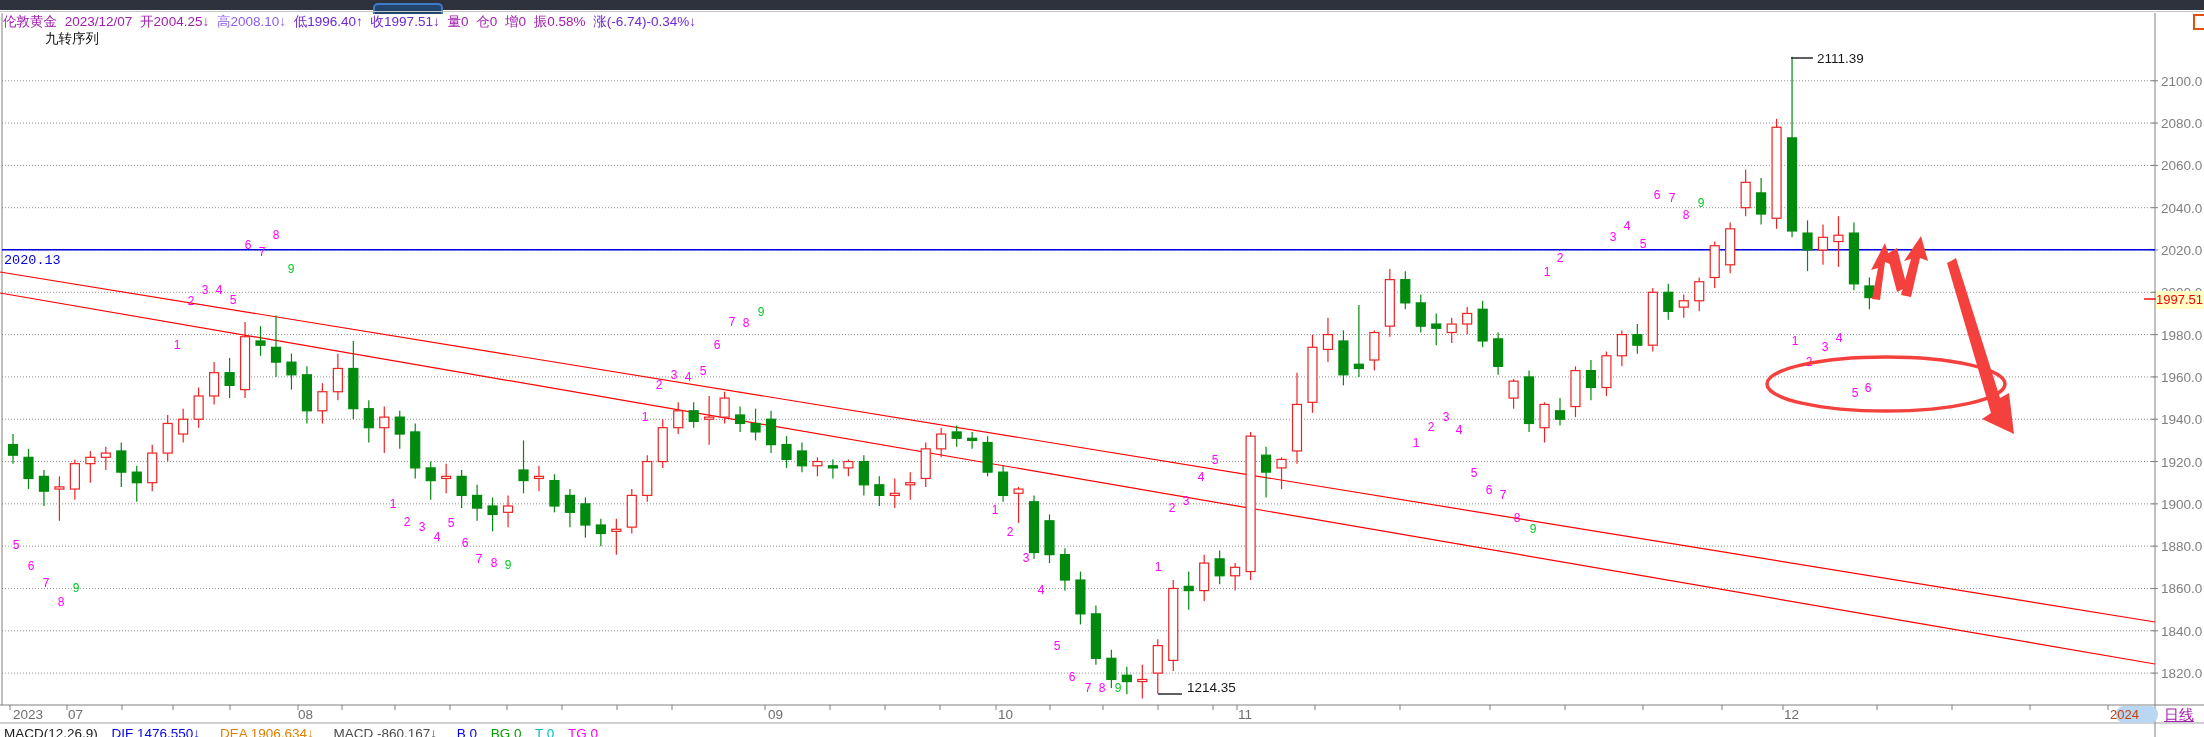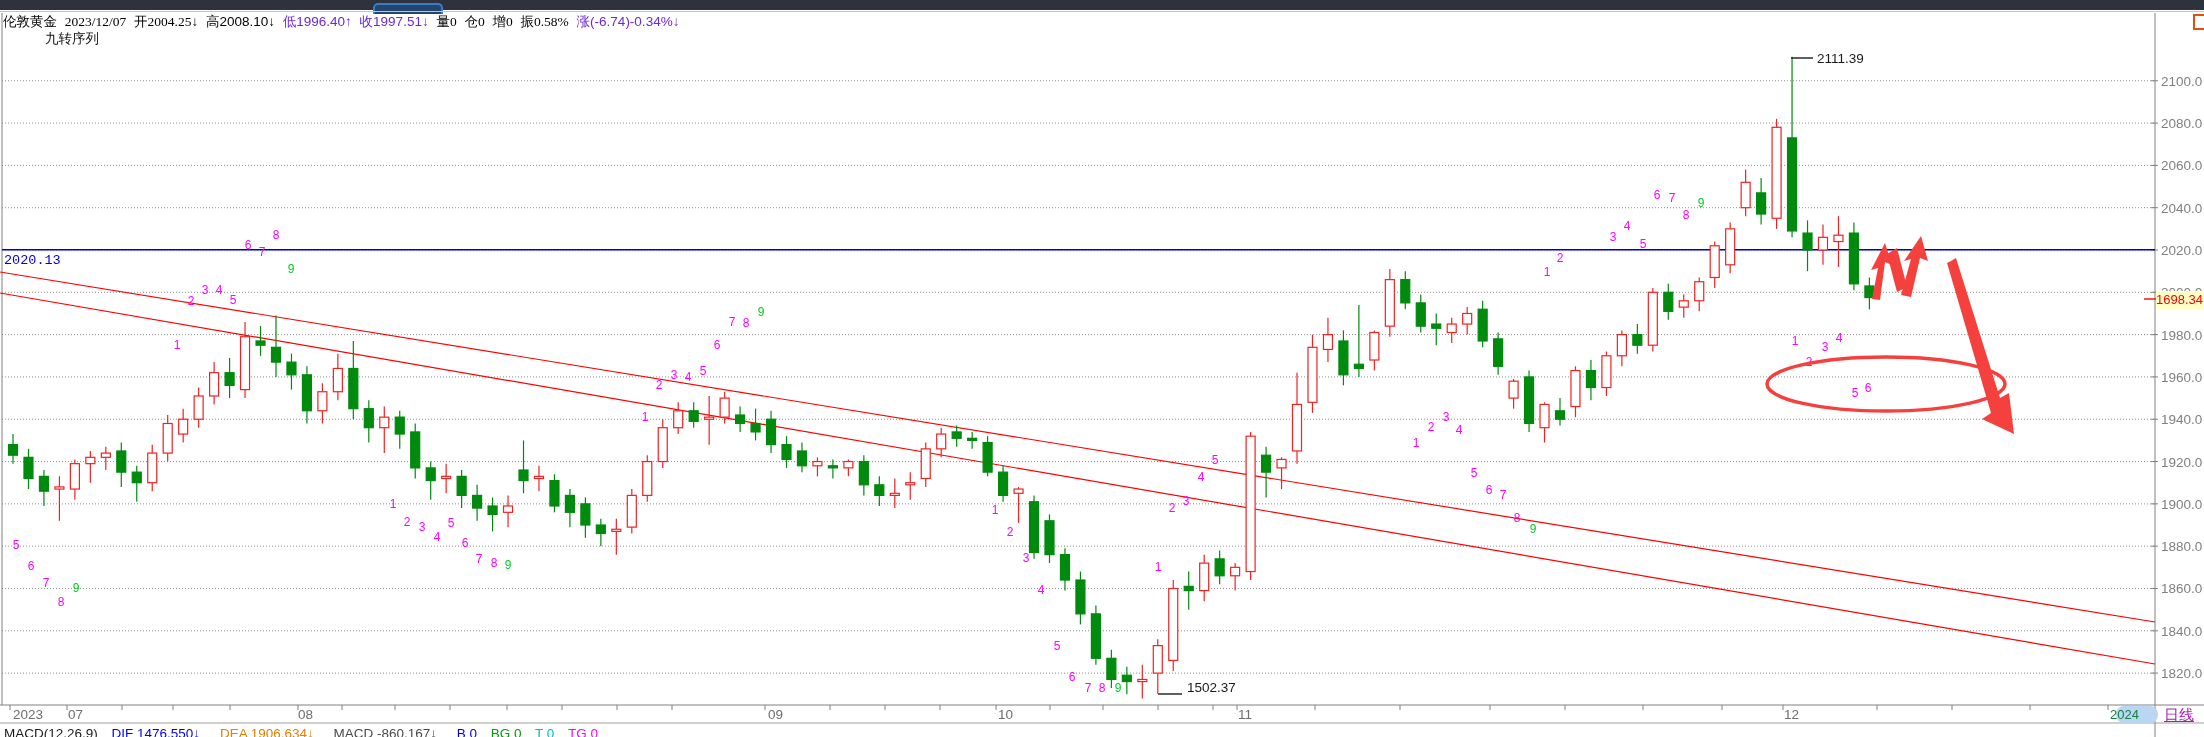--- a/index.html
+++ b/index.html
@@ -7,30 +7,30 @@
     width:2204px;height:737px;overflow:hidden;position:relative;
     background:#ffffff;font-family:"Liberation Sans",sans-serif;
   }
   .topbar{position:absolute;left:0;top:0;width:2204px;height:10px;background:#2d323c;}
   .topbar-tab{position:absolute;left:373px;top:3px;width:66px;height:9px;
     background:#24466e;border:2px solid #3c7bc8;border-bottom:none;border-radius:5px 5px 0 0;}
   .hairline{position:absolute;left:0;width:2204px;height:0;border-top:1px solid #c4c4c4;}
   .header1{position:absolute;left:3px;top:13px;font-size:13.5px;color:#111;white-space:nowrap;}
   .header1 span{margin-right:4px;}
   .header2{position:absolute;left:3px;top:30px;font-size:13.5px;color:#111;padding-left:42px;}
-  .red{color:#000000;} .grn{color:#6d28d9;} .blk{color:#000000;font-family:Liberation Serif, serif;}
+  .red{color:#8b5cf6;} .grn{color:#6d28d9;} .blk{color:#a21caf;}
   .footer{position:absolute;left:4px;top:726px;font-size:13.5px;white-space:nowrap;}
   .footer span{margin-right:16px;}
   .lbl{position:absolute;white-space:nowrap;}
   #chart-svg{position:absolute;left:0;top:0;}
   .pricebox{position:absolute;left:2156px;top:291px;width:48px;height:18px;
     background:#ffffc6;color:#ff0000;font-size:13px;line-height:18px;overflow:hidden;}
   .pill2024{position:absolute;left:2116px;top:706px;width:42px;height:17px;
     background:#b9d7f3;border-radius:8px;}
-  .y2024{position:absolute;left:2110px;top:707px;font-size:13px;color:#15803d;}
+  .y2024{position:absolute;left:2110px;top:707px;font-size:13px;color:#c2410c;}
   .rijian{position:absolute;left:2164px;top:706px;font-size:15px;color:#a21caf;text-decoration:underline;}
   .redbox{position:absolute;left:2193px;top:14px;width:14px;height:12px;border:2px solid #e05010;background:transparent;}
 </style>
 </head>
 <body>
 
 <div class="topbar">
   <div class="topbar-tab"></div>
 </div>
 <div class="hairline" style="top:11px;"></div>
@@ -477,22 +477,22 @@
       <ellipse cx="1886" cy="384" rx="119" ry="27" fill="none" stroke="#f5413d" stroke-width="3.5"></ellipse>
       <polygon points="1872,299 1878,268 1871,270 1885,243 1892,265 1885,262 1880,300" fill="#f5413d"></polygon>
       <polygon points="1887,254 1897,248 1907,287 1897,292" fill="#f5413d"></polygon>
       <polygon points="1901,295 1911,259 1904,261 1921,236 1928,261 1920,258 1911,297" fill="#f5413d"></polygon>
       <polygon points="1951,261 1956,258 2000,398 2009,393 2014,434 1982,419 1991,413 1947,263" fill="#f5413d"></polygon>
     </g>
   </svg>
 
 <div class="lbl" style="left:4px;top:253px;font-size:13.5px;color:#0000dd;font-family:Liberation Mono, monospace;">2020.13</div>
 <div class="lbl" style="left:1817px;top:51px;font-size:13.5px;color:#1a1a1a;">2111.39</div>
-<div class="lbl" style="left:1187px;top:680px;font-size:13.5px;color:#1a1a1a;">1502.37</div>
-<div class="pricebox">1698.34</div>
+<div class="lbl" style="left:1187px;top:680px;font-size:13.5px;color:#1a1a1a;">1214.35</div>
+<div class="pricebox">1997.51</div>
 
 <div class="pill2024"></div>
 <div class="y2024">2024</div>
 <div class="rijian">日线</div>
 
 <div class="footer">
   <span style="color:#1a1a1a;margin-right:10px;">MACD(12,26,9)</span>
   <span style="color:#0000ee;">DIF 1476.550↓</span>
   <span style="color:#e08000;">DEA 1906.634↓</span>
   <span style="color:#4a4a4a;">MACD -860.167↓</span>

